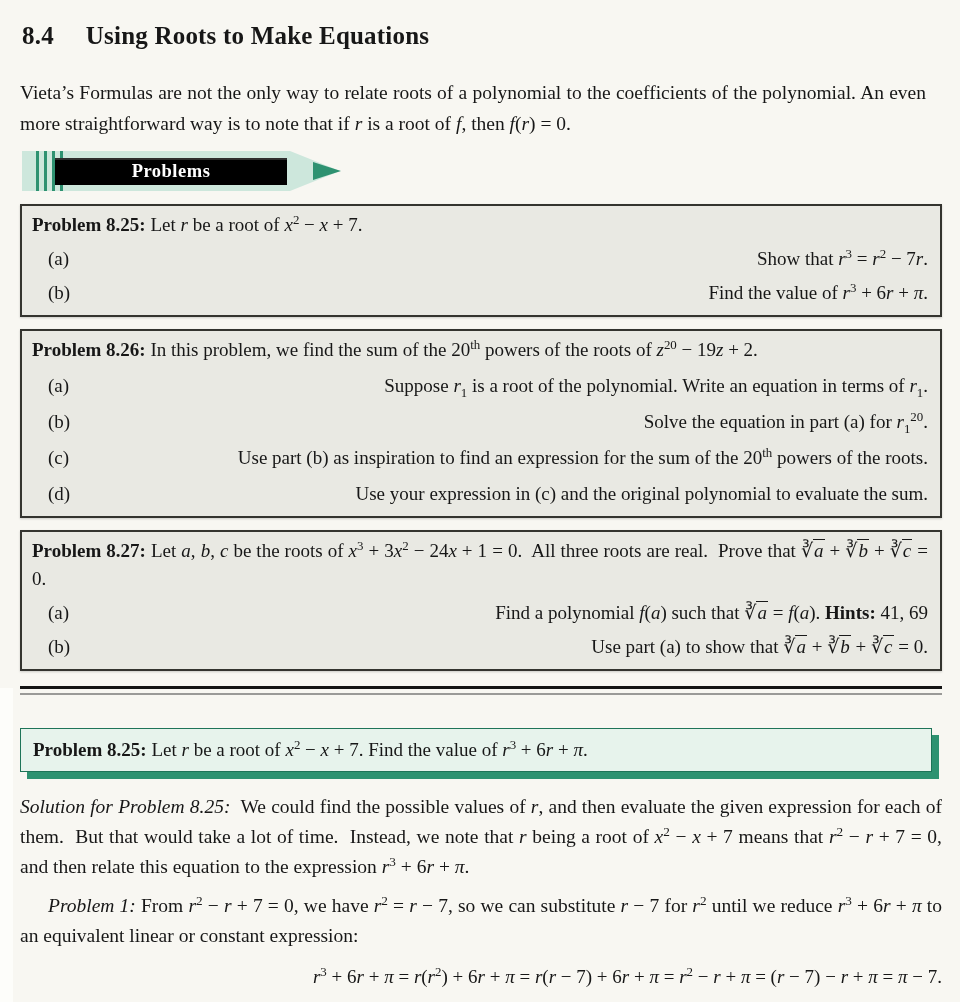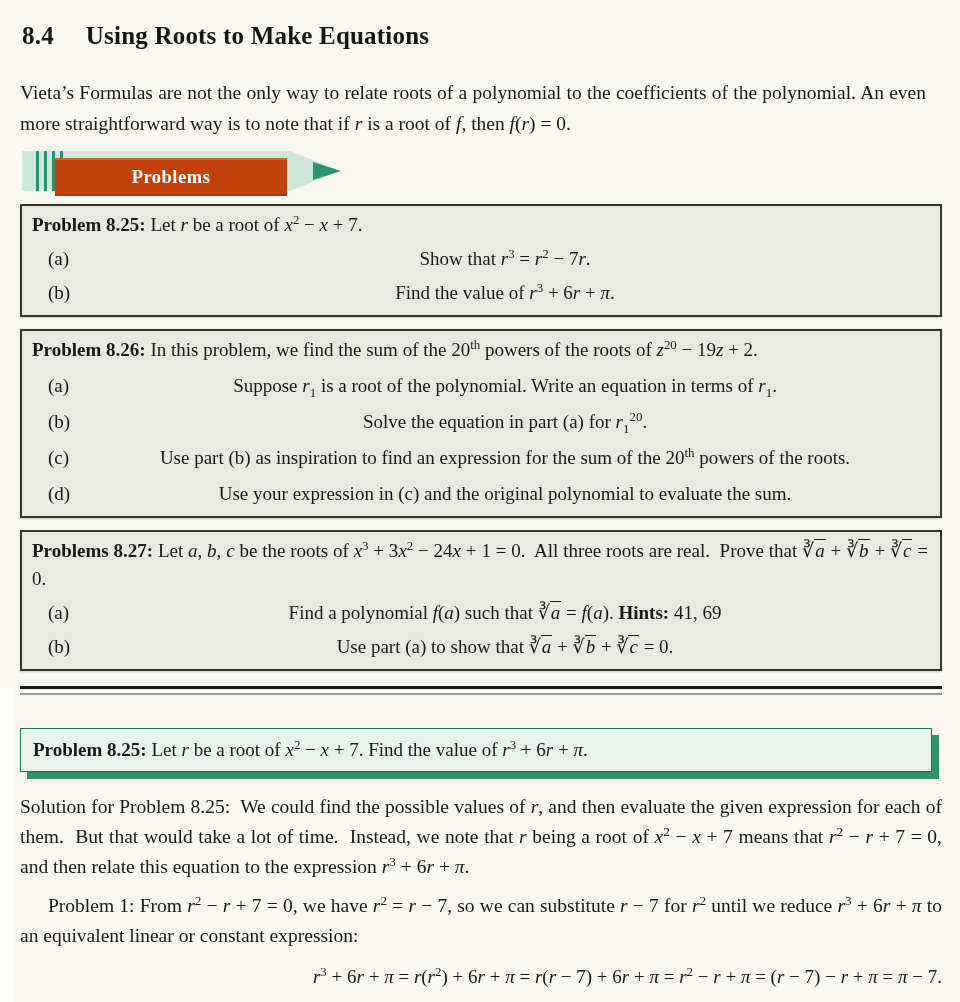--- a/index.html
+++ b/index.html
@@ -21,51 +21,51 @@
   
   .intro{font-size:19.5px;line-height:31px;margin:27px 16px 0 0;text-align:justify;}
 
   
   .banner{position:relative;height:42px;width:345px;margin:11px 0 0 2px;}
   .pencil-body{position:absolute;left:0;top:1px;width:268px;height:40px;background:#cde7dc;}
   .pencil-tip{position:absolute;left:268px;top:1px;width:0;height:0;
     border-top:20px solid transparent;border-bottom:20px solid transparent;border-left:50px solid #cde7dc;}
   .pencil-stripes{position:absolute;left:9px;top:1px;width:36px;height:40px;
     background:repeating-linear-gradient(90deg,transparent 0 5px,#2e9271 5px 8px);}
-  .pencil-bar{position:absolute;left:33px;top:8px;width:232px;height:38px;background:#c2410c;
+  .pencil-bar{position:absolute;left:33px;top:8px;width:232px;height:27px;background:#000000;
     display:flex;align-items:center;justify-content:center;
     box-shadow:inset 0 2px 0 rgba(255,255,255,.18), inset 0 -2px 0 rgba(0,0,0,.12);}
   .pencil-bar span{color:#fff;font-weight:bold;font-size:18.5px;letter-spacing:.5px;}
   .pencil-arrow{position:absolute;left:291px;top:12px;width:0;height:0;
     border-top:9px solid transparent;border-bottom:9px solid transparent;border-left:28px solid #2e9271;}
 
   
   .pbox{border:2px solid #34342f;background:#e9e9e3;padding:5px 12px 8px 10px;
     margin-top:12px;font-size:19px;line-height:28px;
     box-shadow:0 1px 2px rgba(0,0,0,.18);}
   .pstmt{margin:0;text-align:justify;}
   .plabel{font-weight:bold;margin-top:47px;}
   .ppart{display:flex;margin-top:6px;}
   .ptag{flex:0 0 34px;margin-left:16px;}
-  .ptxt{flex:1;text-align:center;}
+  .ptxt{flex:1;text-align:right;}
   .pbox.sp .ppart{margin-top:8px;}
 
   
   .rules{margin:15px 0 0 0;}
   .rule-thick{height:3px;background:#141414;}
   .rule-thin{height:2px;background:#9a9a98;margin-top:4px;}
 
   
   .hl-wrap{margin:33px 10px 0 0;}
   .hl-box{background:#e7f3ec;border:1px solid #1e7458;box-shadow:7px 7px 0 #2e9271;
     padding:7px 12px;font-size:19px;line-height:28px;}
 
   
   .sol{font-size:19.5px;line-height:30px;margin:20px 0 0 0;text-align:justify;}
-  .ital{margin-top:17px;}
+  .ital{font-style:italic;margin-top:17px;}
   .sol2{text-indent:28px;margin-top:9px;}
   .eq{text-align:right;font-size:19px;margin-top:11px;line-height:30px;}
 
   .gutter{position:absolute;left:0;top:688px;width:13px;height:314px;background:#fdfdfa;}
 </style>
 </head>
 <body>
 
 <div class="page">
 
@@ -112,21 +112,21 @@
       <span class="ptag">(c)</span>
       <span class="ptxt">Use part (b) as inspiration to find an expression for the sum of the 20<sup>th</sup> powers of the roots.</span>
     </div>
     <div class="ppart">
       <span class="ptag">(d)</span>
       <span class="ptxt">Use your expression in (c) and the original polynomial to evaluate the sum.</span>
     </div>
   </section>
 
   <section class="pbox">
-    <p class="pstmt"><b class="plabel">Problems 8.27:</b> <span>Let <i>a</i>, <i>b</i>, <i>c</i> be the roots of <i>x</i><sup>3</sup> + 3<i>x</i><sup>2</sup> − 24<i>x</i> + 1 = 0.&nbsp; All three roots are real.&nbsp; Prove that ∛<span class="v">a</span> + ∛<span class="v">b</span> + ∛<span class="v">c</span> = 0.</span></p>
+    <p class="pstmt"><b class="plabel">Problem 8.27:</b> <span>Let <i>a</i>, <i>b</i>, <i>c</i> be the roots of <i>x</i><sup>3</sup> + 3<i>x</i><sup>2</sup> − 24<i>x</i> + 1 = 0.&nbsp; All three roots are real.&nbsp; Prove that ∛<span class="v">a</span> + ∛<span class="v">b</span> + ∛<span class="v">c</span> = 0.</span></p>
     <div class="ppart">
       <span class="ptag">(a)</span>
       <span class="ptxt">Find a polynomial <i>f</i>(<i>a</i>) such that ∛<span class="v">a</span> = <i>f</i>(<i>a</i>). <b>Hints:</b> 41, 69</span>
     </div>
     <div class="ppart">
       <span class="ptag">(b)</span>
       <span class="ptxt">Use part (a) to show that ∛<span class="v">a</span> + ∛<span class="v">b</span> + ∛<span class="v">c</span> = 0.</span>
     </div>
   </section>
 

